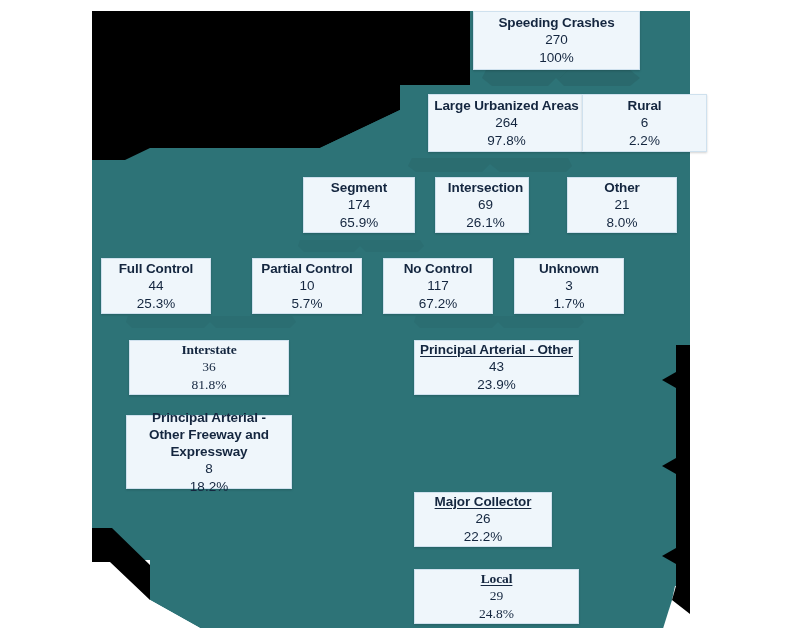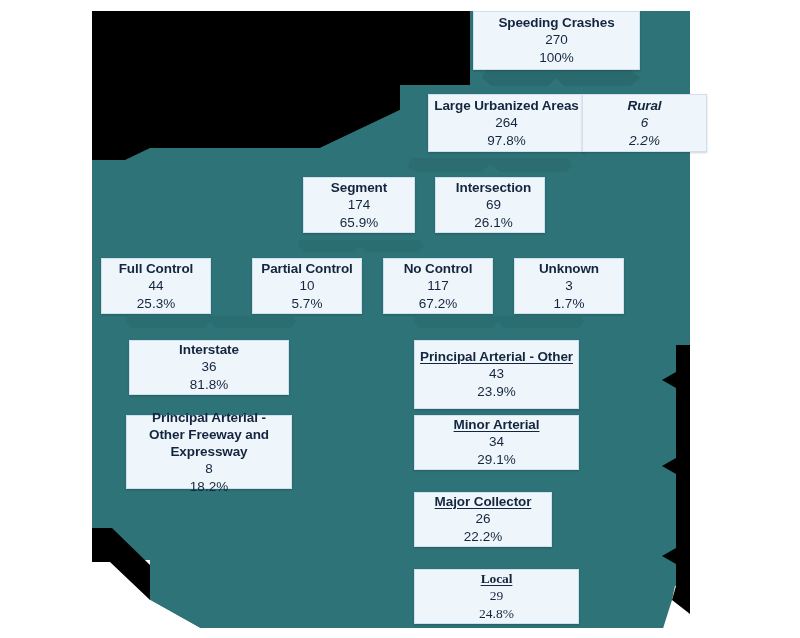--- a/index.html
+++ b/index.html
@@ -182,38 +182,43 @@
     <div class="cnt">270</div>
     <div class="pct">100%</div>
   </div>
 
   <div class="node" style="left:412px; top:94px; width:157px; height:58px;margin-left:16px;">
     <div class="ttl">Large Urbanized Areas</div>
     <div class="cnt">264</div>
     <div class="pct">97.8%</div>
   </div>
 
-  <div class="node" style="left:582px; top:94px; width:125px; height:58px;font-style:italic;">
+  <div class="node" style="left:582px; top:94px; width:125px; height:58px;">
     <div class="ttl">Rural</div>
     <div class="cnt">6</div>
     <div class="pct">2.2%</div>
   </div>
 
   <div class="node" style="left:303px; top:177px; width:112px; height:56px;">
     <div class="ttl">Segment</div>
     <div class="cnt">174</div>
     <div class="pct">65.9%</div>
   </div>
 
-  <div class="node" style="left:435px; top:177px; width:110px; height:56px;padding-left:13px;">
+  <div class="node" style="left:435px; top:177px; width:94px; height:56px;padding-left:13px;">
     <div class="ttl">Intersection</div>
     <div class="cnt">69</div>
     <div class="pct">26.1%</div>
   </div>
 
+  <div class="node" style="left:567px; top:177px; width:110px; height:56px;">
+    <div class="ttl">Other</div>
+    <div class="cnt">21</div>
+    <div class="pct">8.0%</div>
+  </div>
 
   <div class="node" style="left:101px; top:258px; width:110px; height:56px;">
     <div class="ttl">Full Control</div>
     <div class="cnt">44</div>
     <div class="pct">25.3%</div>
   </div>
 
   <div class="node" style="left:252px; top:258px; width:110px; height:56px;">
     <div class="ttl">Partial Control</div>
     <div class="cnt">10</div>
@@ -225,43 +230,38 @@
     <div class="cnt">117</div>
     <div class="pct">67.2%</div>
   </div>
 
   <div class="node" style="left:514px; top:258px; width:110px; height:56px;">
     <div class="ttl">Unknown</div>
     <div class="cnt">3</div>
     <div class="pct">1.7%</div>
   </div>
 
-  <div class="node" style="left:129px; top:340px; width:160px; height:55px;">
+  <div class="node" style="left:129px; top:340px; width:160px; height:55px;font-family:Liberation Serif, serif;">
     <div class="ttl">Interstate</div>
     <div class="cnt">36</div>
     <div class="pct">81.8%</div>
   </div>
 
   <div class="node wrap" style="left:126px; top:415px; width:166px; height:74px;">
     <div class="ttl">Principal Arterial - Other Freeway and Expressway</div>
     <div class="cnt">8</div>
     <div class="pct">18.2%</div>
   </div>
 
-  <div class="node link" style="left:414px; top:340px; width:165px; height:69px;">
+  <div class="node link" style="left:414px; top:340px; width:165px; height:55px;">
     <div class="ttl">Principal Arterial - Other</div>
     <div class="cnt">43</div>
     <div class="pct">23.9%</div>
   </div>
 
-  <div class="node link" style="left:414px; top:415px; width:165px; height:55px;">
-    <div class="ttl">Minor Arterial</div>
-    <div class="cnt">34</div>
-    <div class="pct">29.1%</div>
-  </div>
 
   <div class="node link" style="left:414px; top:492px; width:138px; height:55px;">
     <div class="ttl">Major Collector</div>
     <div class="cnt">26</div>
     <div class="pct">22.2%</div>
   </div>
 
   <div class="node link" style="left:414px; top:569px; width:165px; height:55px;font-family:Liberation Serif, serif;">
     <div class="ttl">Local</div>
     <div class="cnt">29</div>

